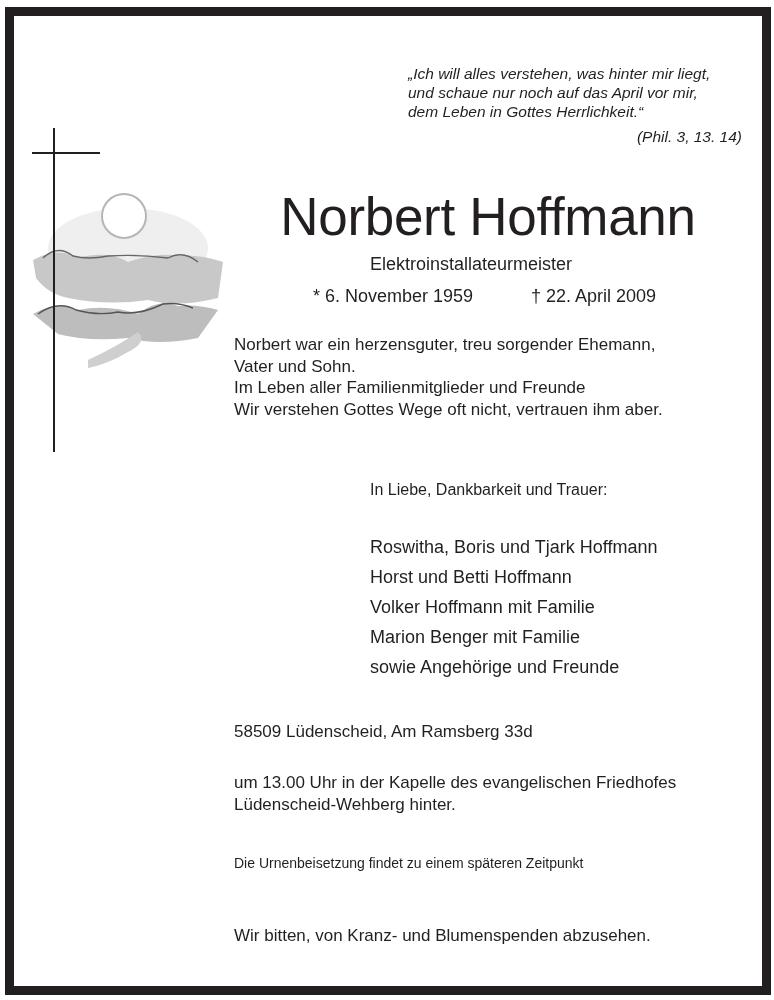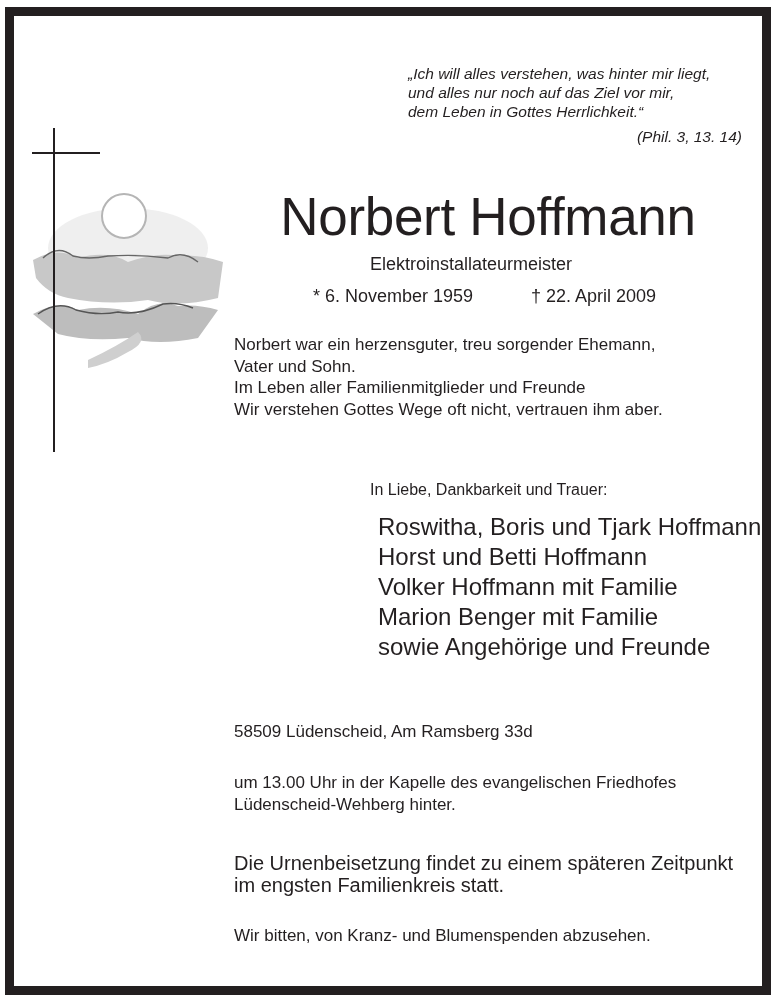--- a/index.html
+++ b/index.html
@@ -8,35 +8,35 @@
   .abs { position: absolute; white-space: nowrap; }
   .quote { left: 408px; top: 64px; font-size: 15.5px; font-style: italic; line-height: 19px; }
   .quote-ref { right: 32px; top: 128px; font-size: 15.5px; font-style: italic; }
   .name { left: 0; width: 976px; top: 186px; font-size: 53px; text-align: center; letter-spacing: -0.3px; }
   .name-wrap { position: absolute; left: 0; top: 0; width: 774px; }
   .title { left: 370px; top: 254px; font-size: 18px; }
   .born { left: 313px; top: 286px; font-size: 18px; }
   .died { left: 531px; top: 286px; font-size: 18px; }
   .para { left: 234px; top: 334px; font-size: 17px; line-height: 21.5px; }
   .love { left: 370px; top: 481px; font-size: 16px; }
-  .mourners { left: 370px; top: 512px; font-size: 24px; line-height: 30px; margin-left: 8px; }
+  .mourners { left: 370px; top: 532px; font-size: 18px; line-height: 30px; }
   .address { left: 234px; top: 722px; font-size: 17px; }
   .service { left: 234px; top: 772px; font-size: 17px; line-height: 22px; }
-  .urn { left: 234px; top: 852px; font-size: 20px; line-height: 22px; }
+  .urn { left: 234px; top: 852px; font-size: 14px; line-height: 22px; text-align: right; }
   .flowers { left: 234px; top: 926px; font-size: 17px; }
   .art { position: absolute; left: 28px; top: 128px; width: 200px; height: 330px; }
 </style>
 </head>
 <body>
 
 <div class="frame"></div>
 
 <div class="abs quote">
   <div>„Ich will alles verstehen, was hinter mir liegt,</div>
-  <div>und alles nur noch auf das Ziel vor mir,</div>
+  <div>und schaue nur noch auf das April vor mir,</div>
   <div>dem Leben in Gottes Herrlichkeit.“</div>
 </div>
 <div class="abs quote-ref">(Phil. 3, 13. 14)</div>
 
 <svg class="art" viewBox="0 0 200 330">
   <g>
     <ellipse cx="100" cy="120" rx="80" ry="40" fill="#e4e4e4" opacity="0.6"></ellipse>
     <circle cx="96" cy="88" r="22" fill="#fff" stroke="#b5b5b5" stroke-width="2"></circle>
     <path d="M5 132 Q30 118 50 130 Q80 122 100 134 Q130 124 150 128 Q170 126 195 134 L190 170 Q150 180 120 172 Q80 178 40 170 Q20 166 8 150 Z" fill="#c8c8c8"></path>
     <path d="M15 130 Q30 116 45 128 Q60 132 80 128 Q110 126 140 130 Q155 122 170 134" fill="none" stroke="#666" stroke-width="1.4"></path>
@@ -75,16 +75,15 @@
 
 <div class="abs address">58509 Lüdenscheid, Am Ramsberg 33d</div>
 
 <div class="abs service">
   <div>um 13.00 Uhr in der Kapelle des evangelischen Friedhofes</div>
   <div>Lüdenscheid-Wehberg hinter.</div>
 </div>
 
 <div class="abs urn">
   <div>Die Urnenbeisetzung findet zu einem späteren Zeitpunkt</div>
-  <div>im engsten Familienkreis statt.</div>
 </div>
 
 <div class="abs flowers">Wir bitten, von Kranz- und Blumenspenden abzusehen.</div>
 
 </body></html>

